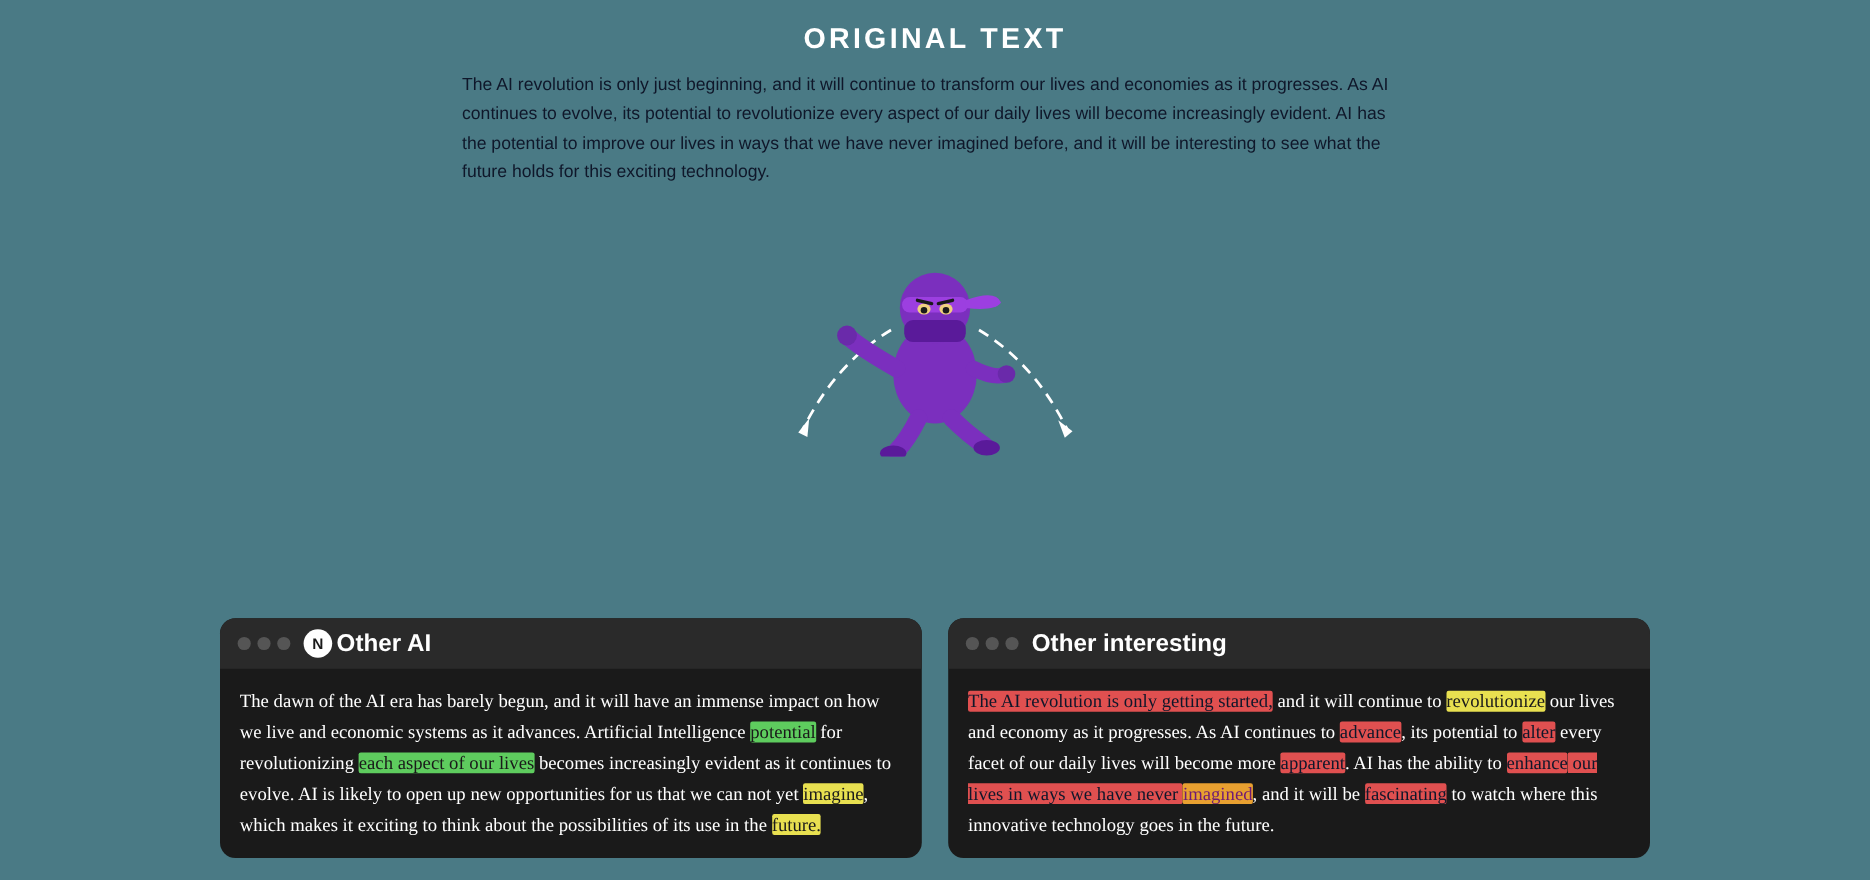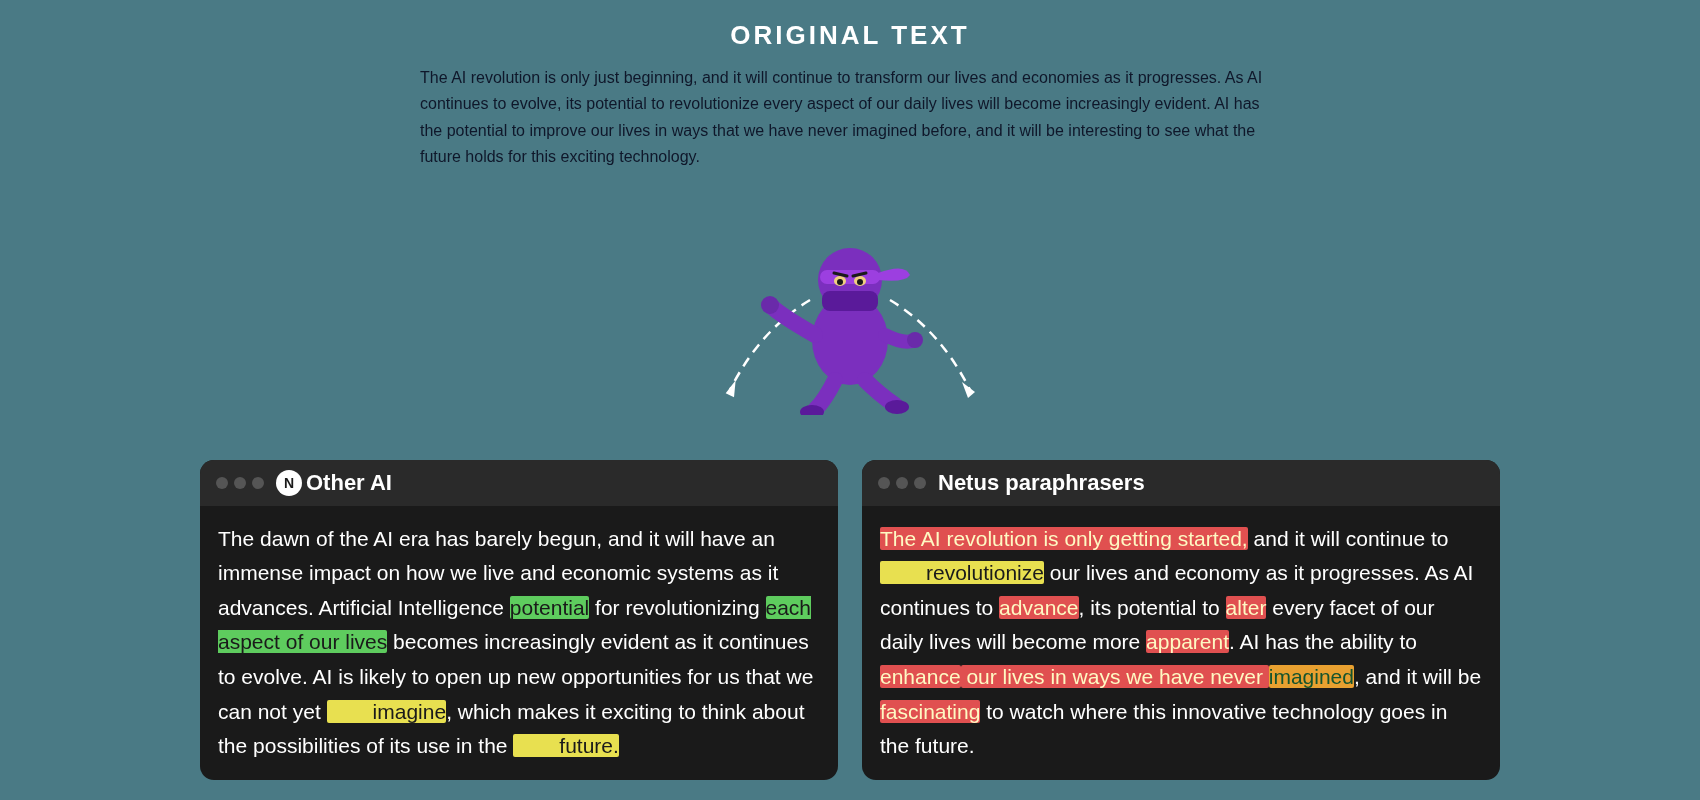--- a/index.html
+++ b/index.html
@@ -122,49 +122,48 @@
       display: inline-flex;
       align-items: center;
       justify-content: center;
       font-size: 14px;
       font-weight: 900;
       color: #1a1a1a;
     }
 
     .panel-body {
       padding: 16px 18px;
-      font-size: 21px;
+      font-size: 17px;
       line-height: 1.65;
       color: #ffffff;
-      font-family: Liberation Sans, sans-serif;
+      font-family: Liberation Serif, serif;
     }
 
     
     .hl-green {
       background-color: #5ecc5e;
       color: #1a1a1a;
       border-radius: 2px;
     }
 
     .hl-yellow {
       background-color: #e8e050;
       color: #1a1a1a;
       border-radius: 2px;
-      padding-left: 46px;
     }
 
     .hl-red {
       background-color: #e05050;
-      color: #fef9c3;
+      color: #0f172a;
       border-radius: 2px;
     }
 
     .hl-orange {
       background-color: #e8a030;
-      color: #14532d;
+      color: #701a75;
       border-radius: 2px;
     }
 
     
     .arrows-svg {
       position: absolute;
       top: 290px;
       left: 50%;
       transform: translateX(-50%);
       width: 700px;
@@ -246,21 +245,21 @@
     </div>
 
     <div class="panel">
       <div class="panel-header">
         <div class="panel-dots">
           <div class="dot"></div>
           <div class="dot"></div>
           <div class="dot"></div>
         </div>
         <div class="panel-title">
-          <span>Netus paraphrasers</span>
+          <span>Other interesting</span>
         </div>
       </div>
       <div class="panel-body">
         <span class="hl-red">The AI revolution is only getting started,</span><span> and it will continue to </span><span class="hl-yellow">revolutionize</span><span> our lives and economy as it progresses. As AI continues to </span><span class="hl-red">advance</span><span>, its potential to </span><span class="hl-red">alter</span><span> every facet of our daily lives will become more </span><span class="hl-red">apparent</span><span>. AI has the ability to </span><span class="hl-red">enhance</span><span class="hl-red"> our lives in ways we have never </span><span class="hl-orange">imagined</span><span>, and it will be </span><span class="hl-red">fascinating</span><span> to watch where this innovative technology goes in the future.</span>
       </div>
     </div>
 
   </div>
 
 </div>

